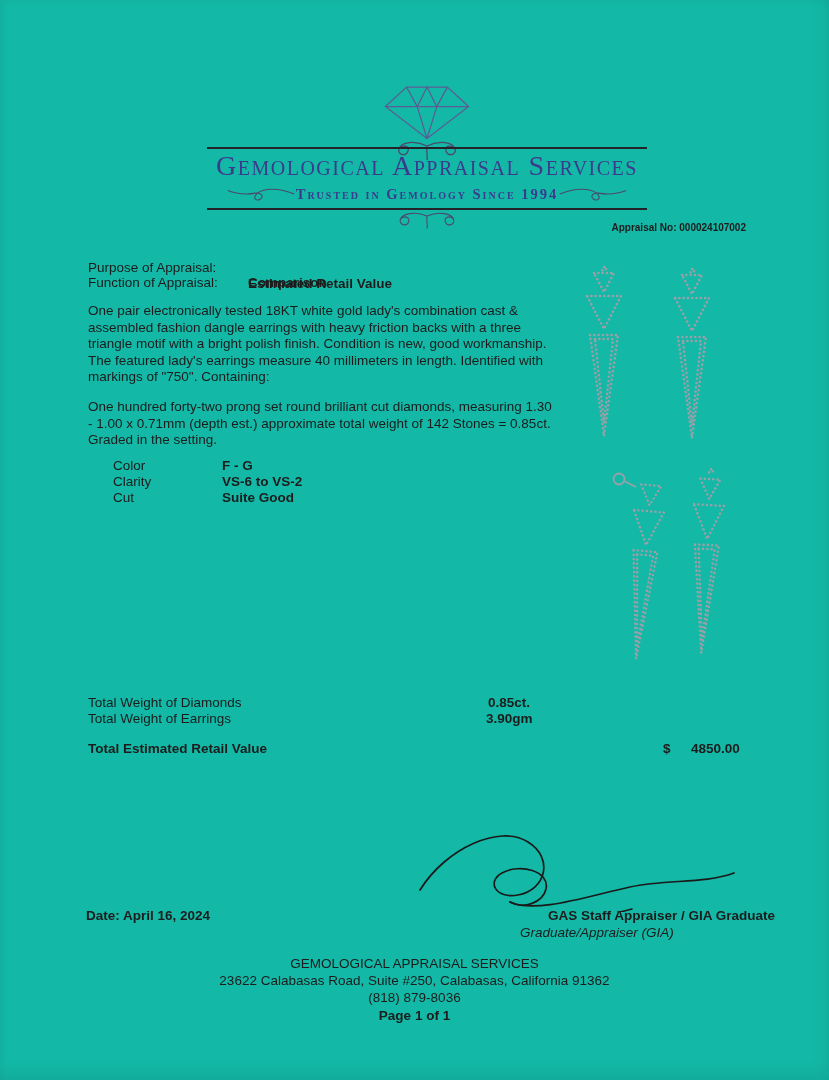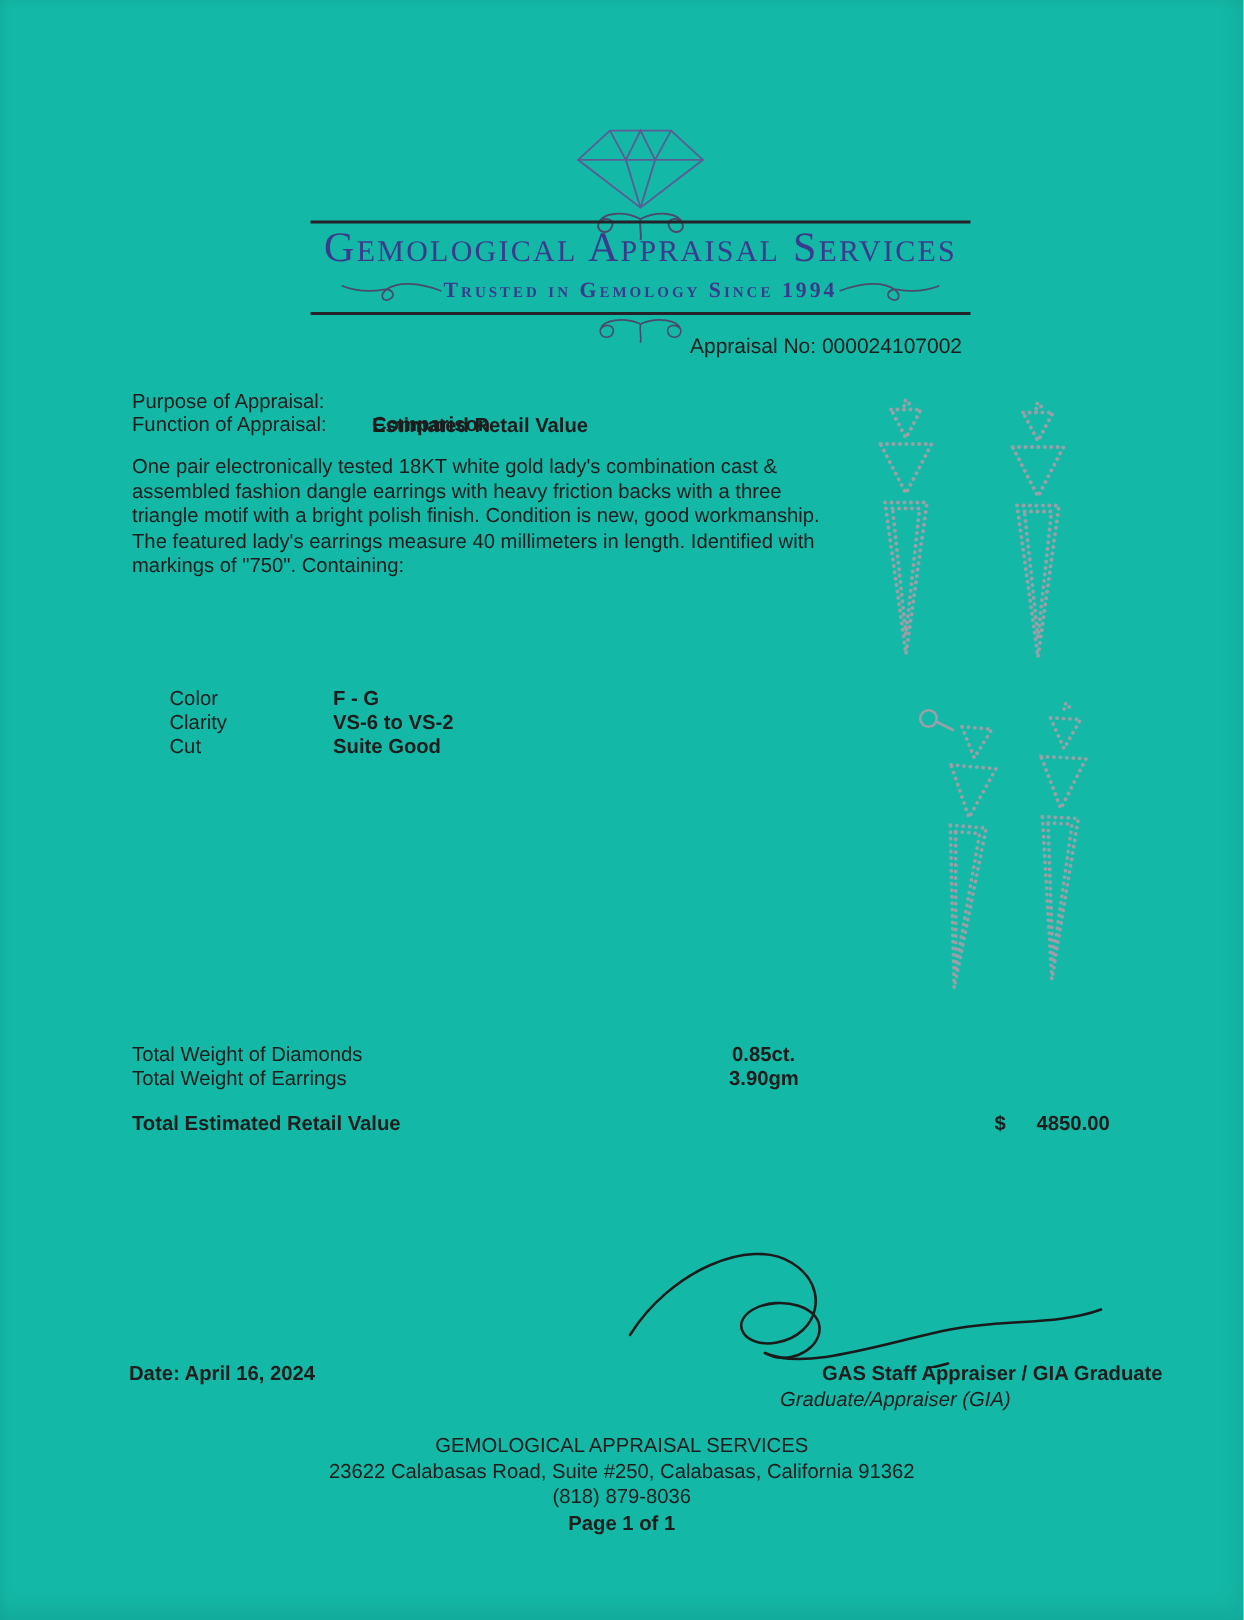--- a/index.html
+++ b/index.html
@@ -29,21 +29,21 @@
   }
   .tagline{
     font-family:"Liberation Serif", serif;
     font-variant:small-caps;
     font-weight:bold;
     letter-spacing:2px;
     font-size:14.5px;
     color:#3b3b8e;
     white-space:nowrap;
   }
-  .appraisal-no{font-weight:normal;font-size:14px;text-align:left;}
+  .appraisal-no{font-weight:bold;font-size:10px;text-align:right;}
   .body-text{font-size:13.5px;line-height:1.23;}
   .lbl{font-size:13.5px;}
   .val{font-size:13.5px;font-weight:bold;}
   .footer-line{width:100%;text-align:center;font-size:13.5px;}
   .bold{font-weight:bold;}
   .italic{font-style:italic;}
   svg{display:block;}
 </style>
 </head>
 <body>
@@ -92,20 +92,21 @@
   </svg>
 
   <div class="abs appraisal-no" style="left:460px;top:222px;width:286px;">Appraisal No: 000024107002</div>
 
   <div class="abs lbl" style="left:88px;top:260px;">Purpose of Appraisal:</div>
   <div class="abs val" style="left:248px;top:276px;">Estimated Retail Value</div>
   <div class="abs lbl" style="left:88px;top:275px;">Function of Appraisal:</div>
   <div class="abs val" style="left:248px;top:275px;">Comparison</div>
 
   <div class="abs body-text" style="left:88px;top:303px;width:468px;">One pair electronically tested 18KT white gold lady's combination cast &amp; assembled fashion dangle earrings with heavy friction backs with a three triangle motif with a bright polish finish. Condition is new, good workmanship. The featured lady's earrings measure 40 millimeters in length. Identified with markings of "750".  Containing:</div>
+  <div class="abs body-text" style="left:88px;top:399px;width:468px;">One hundred forty-two prong set round brilliant cut diamonds, measuring 1.30 - 1.00 x 0.71mm (depth est.) approximate total weight of 142 Stones = 0.85ct. Graded in the setting.</div>
 
   <div>
     <div class="abs lbl" style="left:113px;top:458px;">Color</div>
     <div class="abs val" style="left:222px;top:458px;">F - G</div>
     <div class="abs lbl" style="left:113px;top:474px;">Clarity</div>
     <div class="abs val" style="left:222px;top:474px;">VS-6 to VS-2</div>
     <div class="abs lbl" style="left:113px;top:490px;">Cut</div>
     <div class="abs val" style="left:222px;top:490px;">Suite Good</div>
   </div>
 

